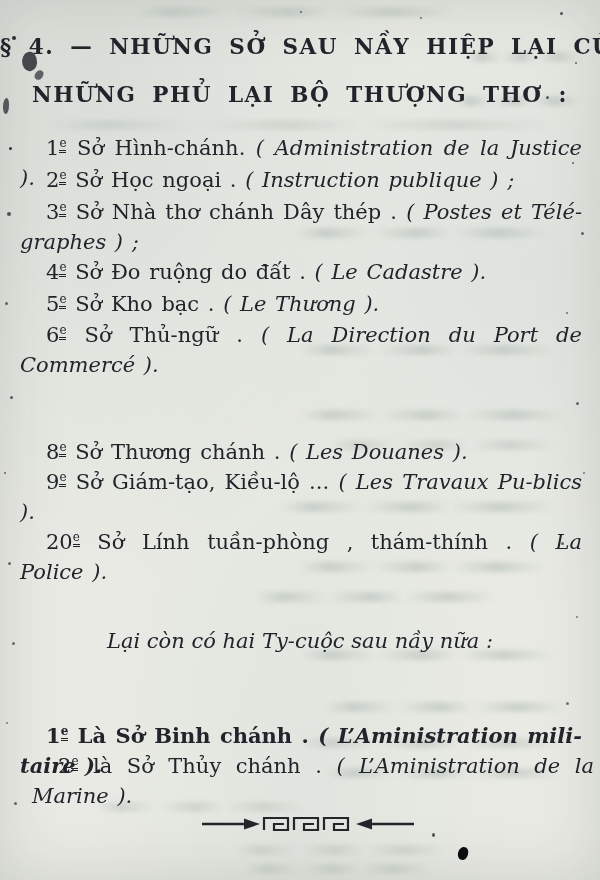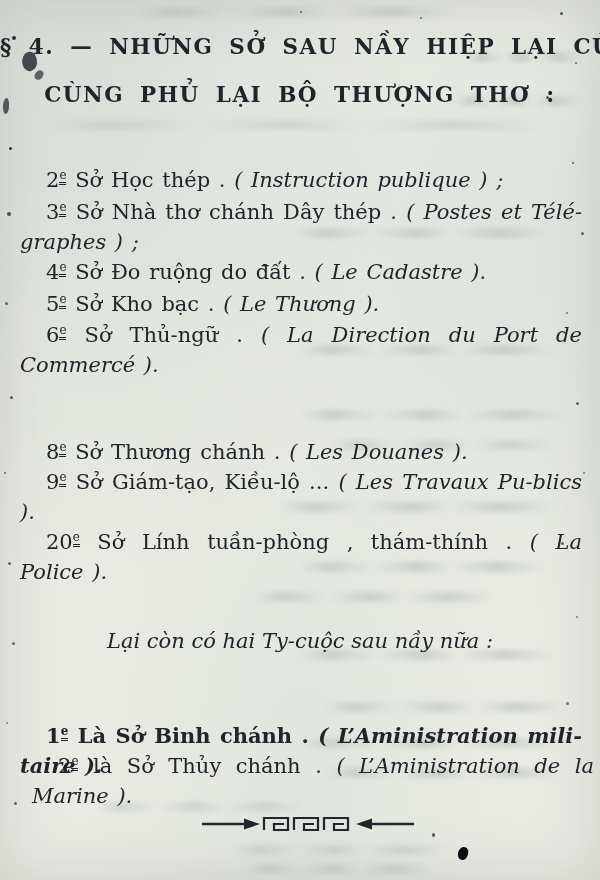--- a/index.html
+++ b/index.html
@@ -79,24 +79,25 @@
   <div class="sp" style="left:576px;top:402px;width:3px;height:3px;opacity:.7;"></div>
   <div class="sp" style="left:583px;top:472px;width:2px;height:2px;opacity:.6;"></div>
   <div class="sp" style="left:561px;top:542px;width:3px;height:3px;opacity:.7;"></div>
   <div class="sp" style="left:576px;top:616px;width:2px;height:2px;opacity:.6;"></div>
   <div class="sp" style="left:566px;top:702px;width:3px;height:3px;opacity:.65;"></div>
   <div class="sp" style="left:432px;top:833px;width:3px;height:4px;opacity:.8;"></div>
   <div class="sp" style="left:300px;top:11px;width:2px;height:2px;opacity:.7;"></div>
   <div class="sp" style="left:420px;top:17px;width:2px;height:2px;opacity:.65;"></div>
 
   <p class="h-line h1">§ 4. — NHỮNG SỞ SAU NẦY HIỆP LẠI CÙNG</p>
-  <p class="h-line h2">CÙNG PHỦ LẠI BỘ THƯỢNG THƠ :</p>
+  <p class="h-line h2">NHỮNG PHỦ LẠI BỘ THƯỢNG THƠ :</p>
 
+  <p class="para" style="top:133px;"><span class="ord"><span>1</span><sup class="osup">e</sup></span> <span>Sở Hình-chánh.</span> <span class="fr">( Administration de la Justice ).</span></p>
 
-  <p class="para" style="top:165px;"><span class="ord"><span>2</span><sup class="osup">e</sup></span> <span>Sở Học thép .</span> <span class="fr">( Instruction publique ) ;</span></p>
+  <p class="para" style="top:165px;"><span class="ord"><span>2</span><sup class="osup">e</sup></span> <span>Sở Học ngoại .</span> <span class="fr">( Instruction publique ) ;</span></p>
 
   <p class="para" style="top:197px;"><span class="ord"><span>3</span><sup class="osup">e</sup></span> <span>Sở Nhà thơ chánh Dây thép .</span> <span class="fr">( Postes et Télé-graphes ) ;</span></p>
 
   <p class="para" style="top:257px;"><span class="ord"><span>4</span><sup class="osup">e</sup></span> <span>Sở Đo ruộng do đất .</span> <span class="fr">( Le Cadastre ).</span></p>
 
   <p class="para" style="top:289px;"><span class="ord"><span>5</span><sup class="osup">e</sup></span> <span>Sở Kho bạc .</span> <span class="fr">( Le Thương ).</span></p>
 
   <p class="para" style="top:320px;"><span class="ord"><span>6</span><sup class="osup">e</sup></span> <span>Sở Thủ-ngữ .</span> <span class="fr">( La Direction du Port de Commercé ).</span></p>
 
 

